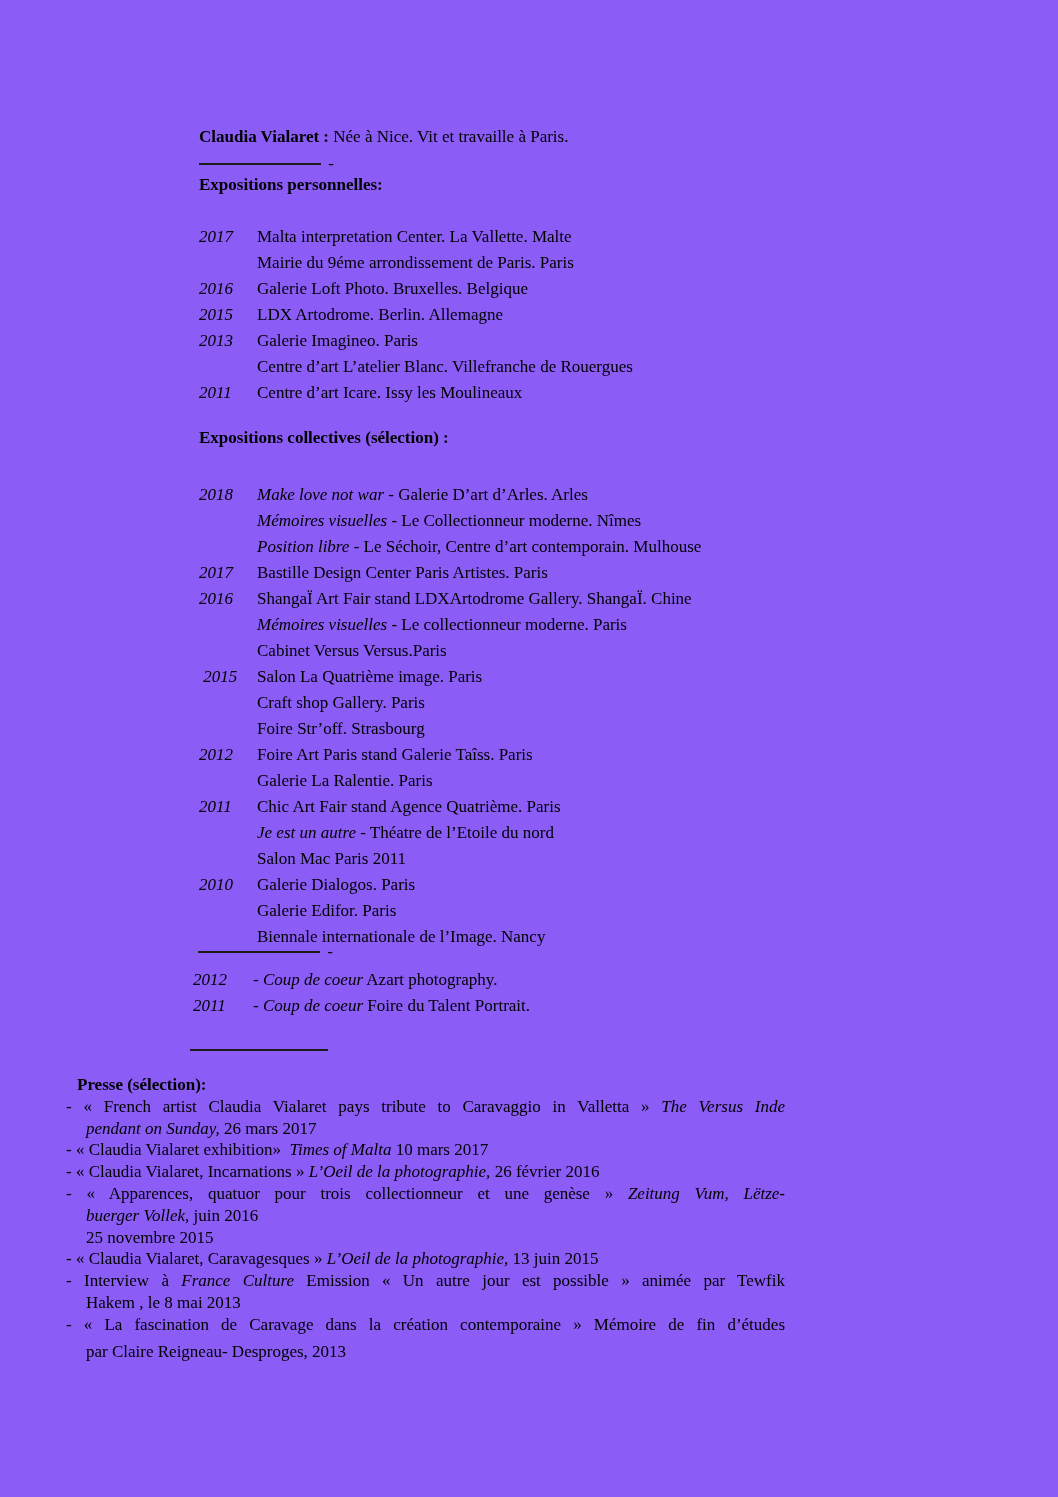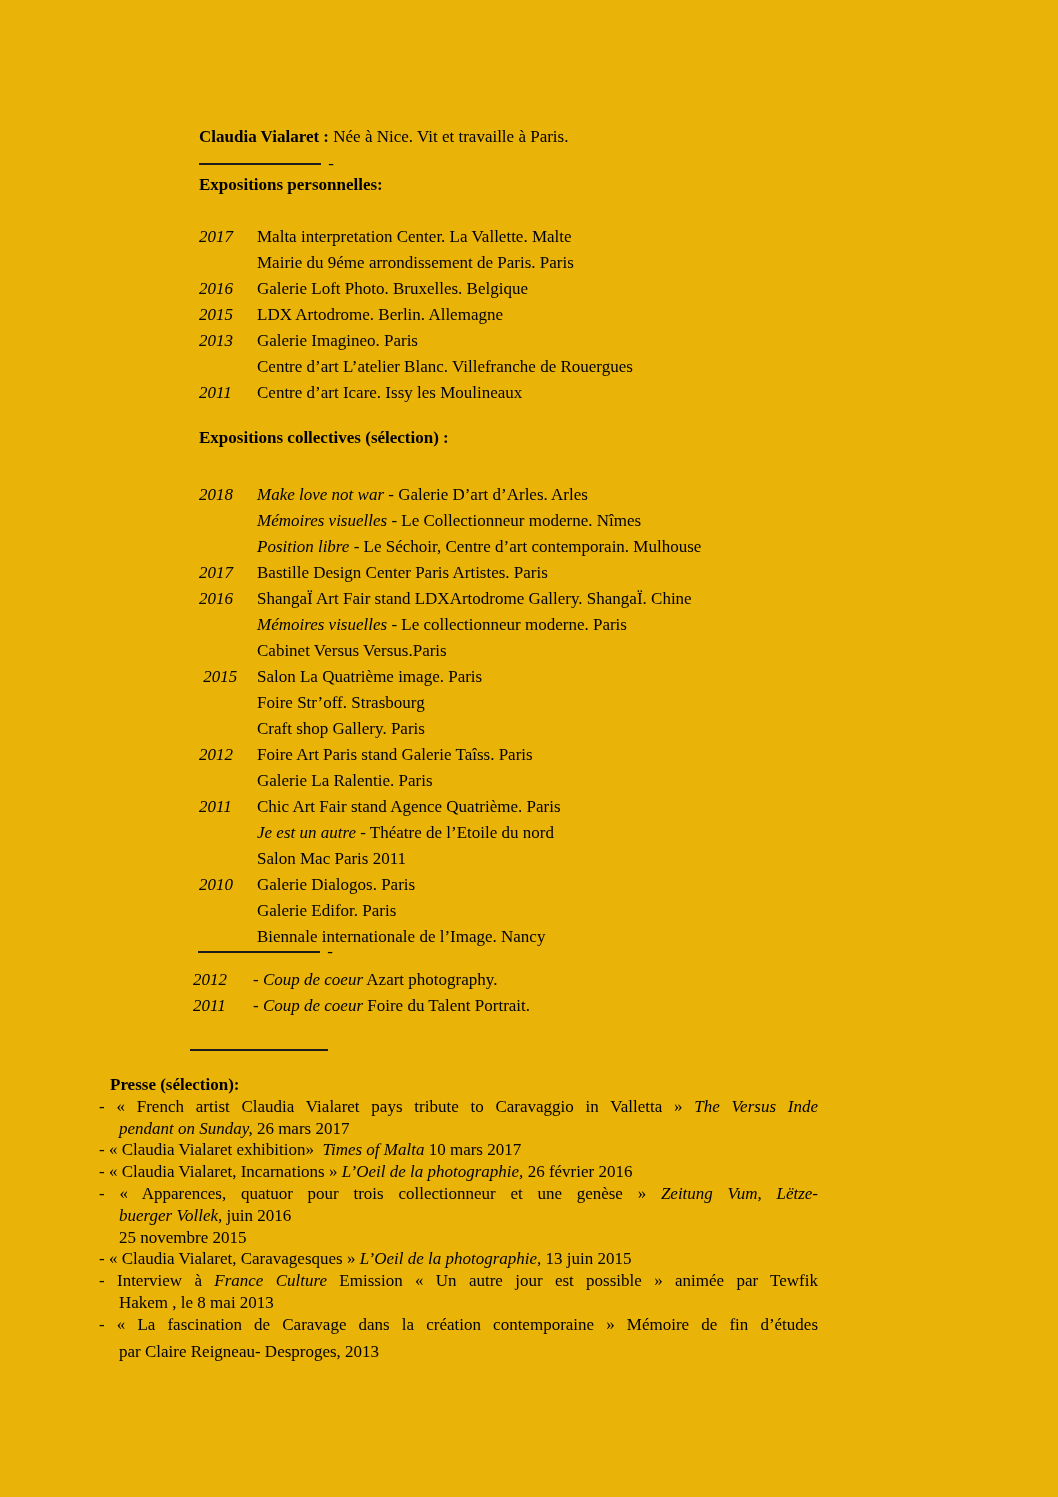--- a/index.html
+++ b/index.html
@@ -1,19 +1,19 @@
 <!DOCTYPE html>
 <html><head>
 <meta charset="utf-8">
 <style>
   html,body{margin:0;padding:0;background:#ffffff;}
   .page{
     position:relative;
     width:1058px;height:1497px;
-    background:#eab308;color:#000;
+    background:#8b5cf6;color:#000;
     font-family:"Liberation Serif","DejaVu Serif",serif;
     font-size:17px;
     overflow:hidden;
   }
   .header{margin:124px 0 0 199px;line-height:26px;}
   .header .name{font-weight:bold;}
   .sep{position:relative;height:0;border-top:2px solid #1c1c1c;}
   .sep .dash{position:absolute;right:-13px;top:-11px;font-size:17px;}
   .sep-1{margin:13px 0 0 199px;width:122px;}
   .sep-2{margin:1px 0 0 198px;width:122px;}
@@ -23,21 +23,21 @@
   .h-group{margin-top:19px;}
   .rows{line-height:26px;}
   .rows-solo{margin:26px 0 0 199px;}
   .rows-group{margin:31px 0 0 199px;}
   .rows-awards{margin:14px 0 0 193px;line-height:26px;}
   .row{display:flex;}
   .year{flex:0 0 58px;font-style:italic;}
   .rows-awards .year{flex-basis:60px;}
   .entry{flex:1;}
   .i{font-style:italic;}
-  .press{margin:23px 0 0 99px;width:719px;line-height:21.8px;}
+  .press{margin:23px 0 0 66px;width:719px;line-height:21.8px;}
   .press-title{font-weight:bold;padding-left:11px;}
   .press-line.cont{padding-left:20px;}
   .press-line.just{text-align:justify;text-align-last:justify;-moz-text-align-last:justify;text-justify:inter-word;}
 </style>
 </head>
 <body>
 
 <div class="page">
 
   <div class="header">
@@ -111,25 +111,25 @@
       <div class="row">
         <span class="year"></span>
         <span class="entry"><span>Cabinet Versus Versus.Paris</span></span>
       </div>
       <div class="row">
         <span class="year">&nbsp;2015</span>
         <span class="entry"><span>Salon La Quatrième image. Paris</span></span>
       </div>
       <div class="row">
         <span class="year"></span>
+        <span class="entry"><span>Craft shop Gallery. Paris</span></span>
+      </div>
+      <div class="row">
+        <span class="year"></span>
         <span class="entry"><span>Foire Str’off. Strasbourg</span></span>
-      </div>
-      <div class="row">
-        <span class="year"></span>
-        <span class="entry"><span>Craft shop Gallery. Paris</span></span>
       </div>
       <div class="row">
         <span class="year">2012</span>
         <span class="entry"><span>Foire Art Paris stand Galerie Taîss. Paris</span></span>
       </div>
       <div class="row">
         <span class="year"></span>
         <span class="entry"><span>Galerie La Ralentie. Paris</span></span>
       </div>
       <div class="row">

